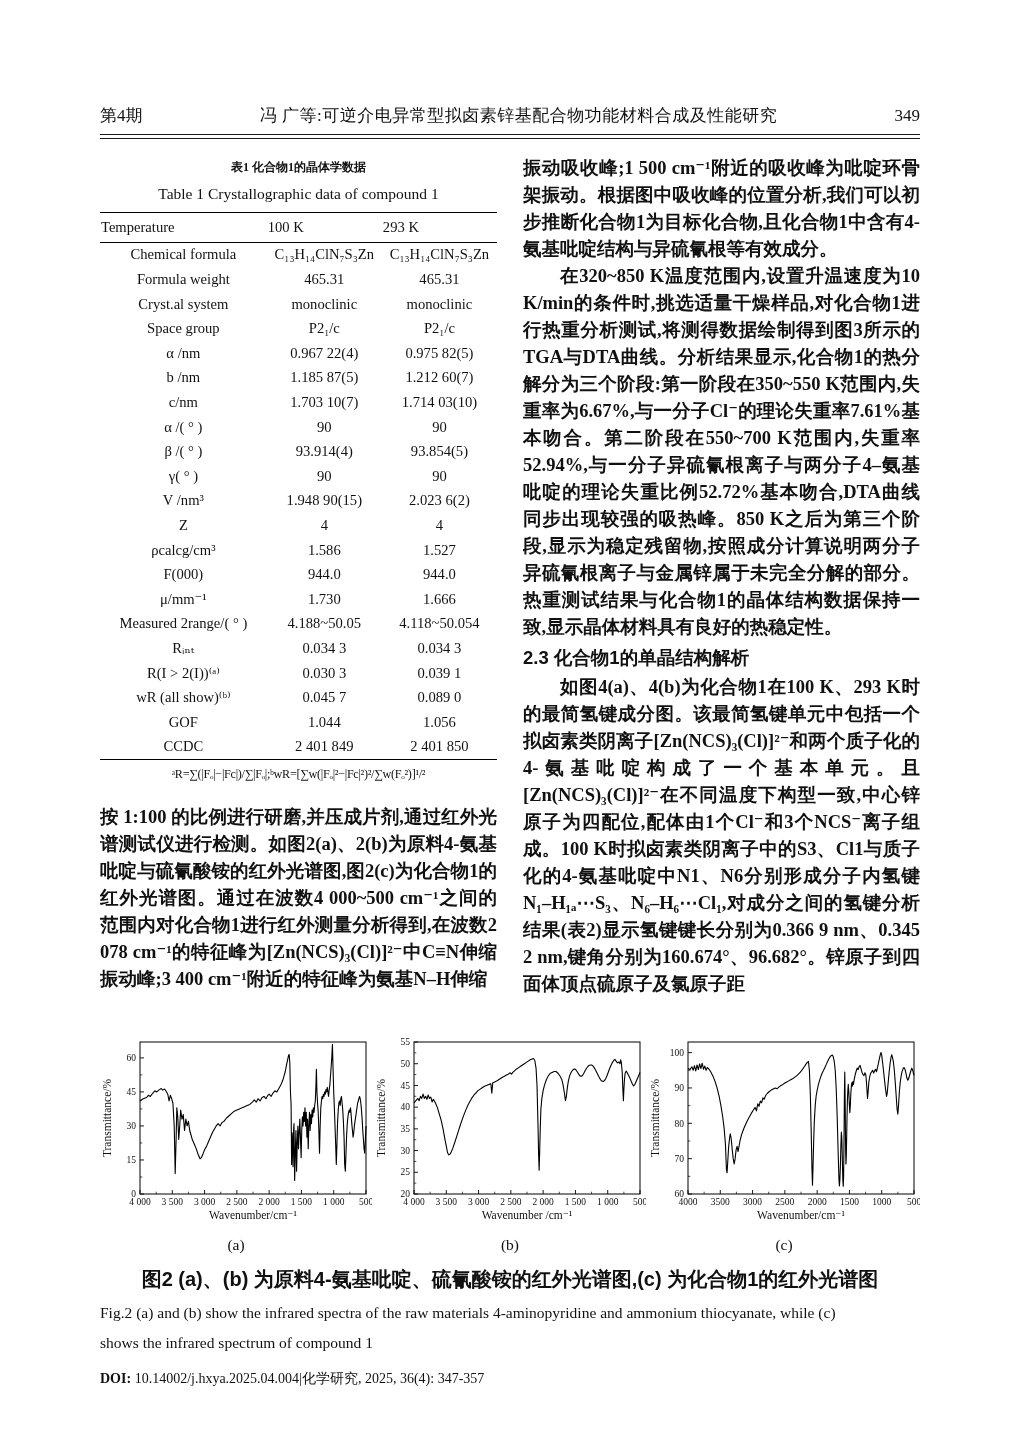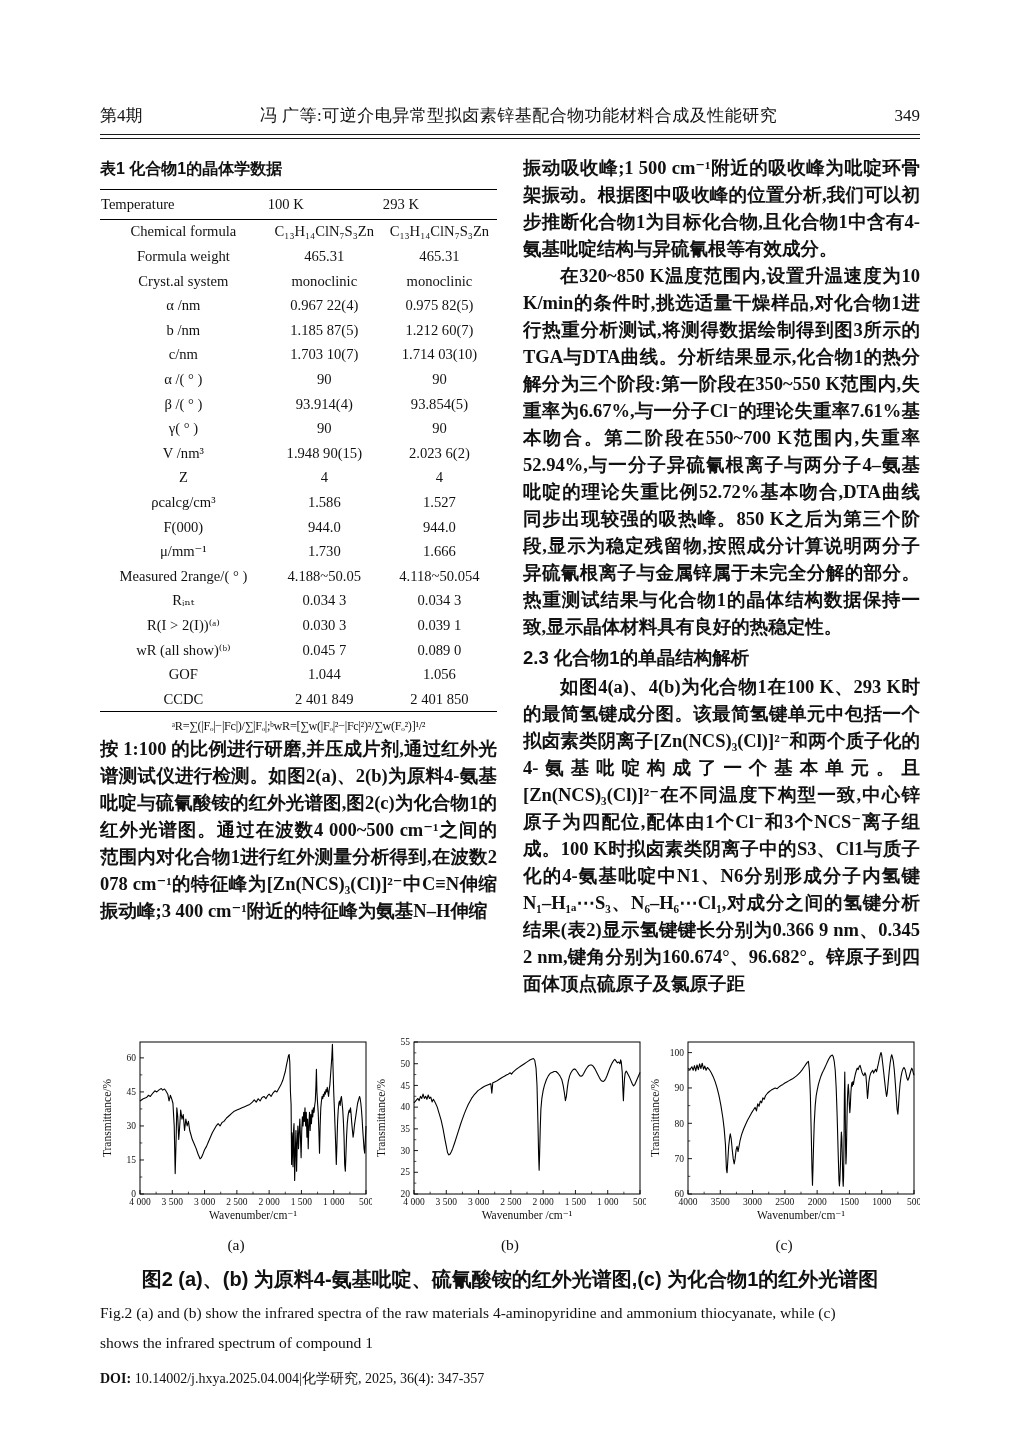--- a/index.html
+++ b/index.html
@@ -6,28 +6,28 @@
   body{width:1020px;height:1431px;overflow:hidden;color:#111;
        font-family:"Liberation Serif","DejaVu Serif",serif;}
   .page{padding:104px 100px 0 100px;width:820px;}
   
   .hdr{display:flex;justify-content:space-between;align-items:baseline;font-size:17px;}
   .hdr .mid{letter-spacing:.5px;text-align:right;}
   .double-rule{margin-top:7px;height:2.5px;border-top:1.6px solid #1a1a1a;border-bottom:1.2px solid #1a1a1a;}
   
   .cols{display:flex;gap:26px;margin-top:16px;}
   .col{width:397px;height:862px;overflow:hidden;}
-  .tbl-title-zh{font-family:Liberation Sans, sans-serif;font-weight:bold;font-size:16px;margin:4px 0 9px;}
+  .tbl-title-zh{text-align:center;font-family:Liberation Serif, serif;font-weight:bold;font-size:12px;margin:4px 0 9px;}
   .tbl-title-en{text-align:center;font-size:15.5px;margin-bottom:9px;}
   table.ctable{width:100%;border-collapse:collapse;font-size:14.6px;border-top:1.8px solid #000;border-bottom:1.8px solid #000;}
   table.ctable th{font-weight:normal;border-bottom:1.1px solid #000;height:27px;text-align:left;}
   table.ctable td{height:24.6px;text-align:center;padding:0 2px;line-height:1.15;}
   .footnote{font-size:12.2px;margin-top:7px;text-align:center;white-space:nowrap;letter-spacing:-.3px;}
   .para{font-size:18.5px;line-height:27px;text-align:justify;margin:0;font-weight:bold;}
-  .para.first-gap{margin-top:2px;}
+  .para.first-gap{margin-top:22px;}
   .para.ind{text-indent:2em;}
   .sec-h{font-family:"Liberation Sans","DejaVu Sans",sans-serif;font-weight:bold;font-size:18.5px;line-height:33px;margin:0;}
   
   .figure-row{display:flex;justify-content:center;gap:2px;margin-top:18px;}
   .chart-panel{width:272px;}
   .panel-label{text-align:center;font-size:15.5px;margin-top:1px;}
   .tk{font:9.5px "Liberation Serif","DejaVu Serif",serif;fill:#111;}
   .axl{font:11.5px "Liberation Serif","DejaVu Serif",serif;fill:#111;}
   .cap-zh{text-align:center;font-family:"Liberation Sans","DejaVu Sans",sans-serif;font-weight:bold;font-size:20px;margin-top:12px;}
   .cap-en{text-align:left;font-size:15.5px;line-height:30px;margin-top:5px;}
@@ -43,20 +43,21 @@
     <span>第4期</span>
     <span class="mid">冯  广等:可逆介电异常型拟卤素锌基配合物功能材料合成及性能研究</span>
     <span>349</span>
   </div>
   <div class="double-rule"></div>
 
   <div class="cols">
 
     <div class="col">
       <div class="tbl-title-zh">表1  化合物1的晶体学数据</div>
+      <div class="tbl-title-en">Table 1   Crystallographic data of compound 1</div>
       <table class="ctable">
         <thead>
           <tr>
             <th style="width:42%">Temperature</th>
             <th style="width:29%">100 K</th>
             <th style="width:29%">293 K</th>
           </tr>
         </thead>
         <tbody>
             <tr>
@@ -66,20 +67,25 @@
             </tr>
             <tr>
               <td>Formula weight</td>
               <td>465.31</td>
               <td>465.31</td>
             </tr>
             <tr>
               <td>Cryst.al system</td>
               <td>monoclinic</td>
               <td>monoclinic</td>
+            </tr>
+            <tr>
+              <td>Space group</td>
+              <td>P2₁/c</td>
+              <td>P2₁/c</td>
             </tr>
             <tr>
               <td>α /nm</td>
               <td>0.967 22(4)</td>
               <td>0.975 82(5)</td>
             </tr>
             <tr>
               <td>b /nm</td>
               <td>1.185 87(5)</td>
               <td>1.212 60(7)</td>

